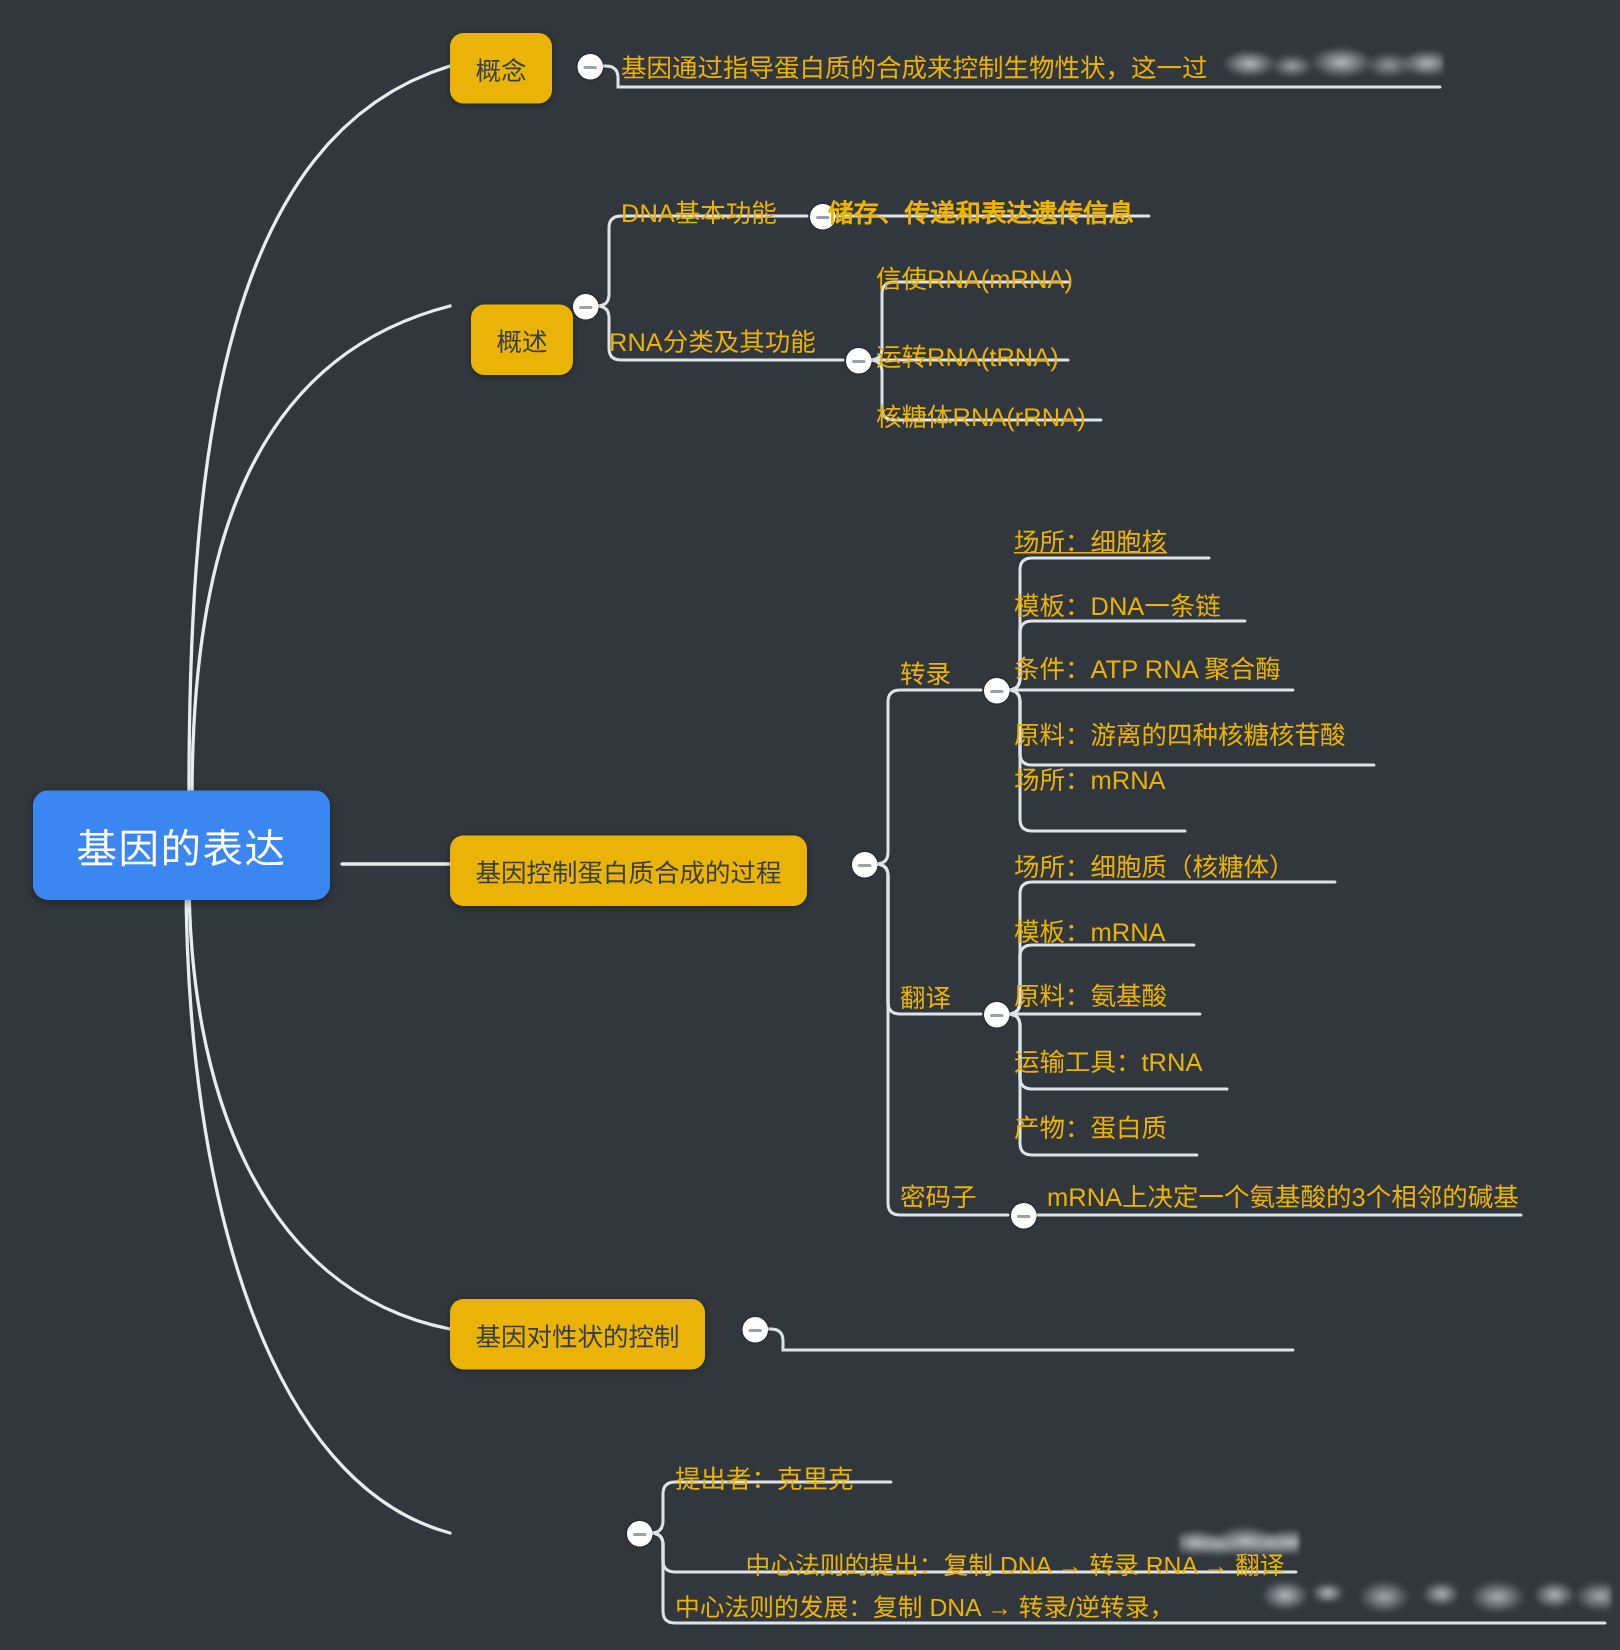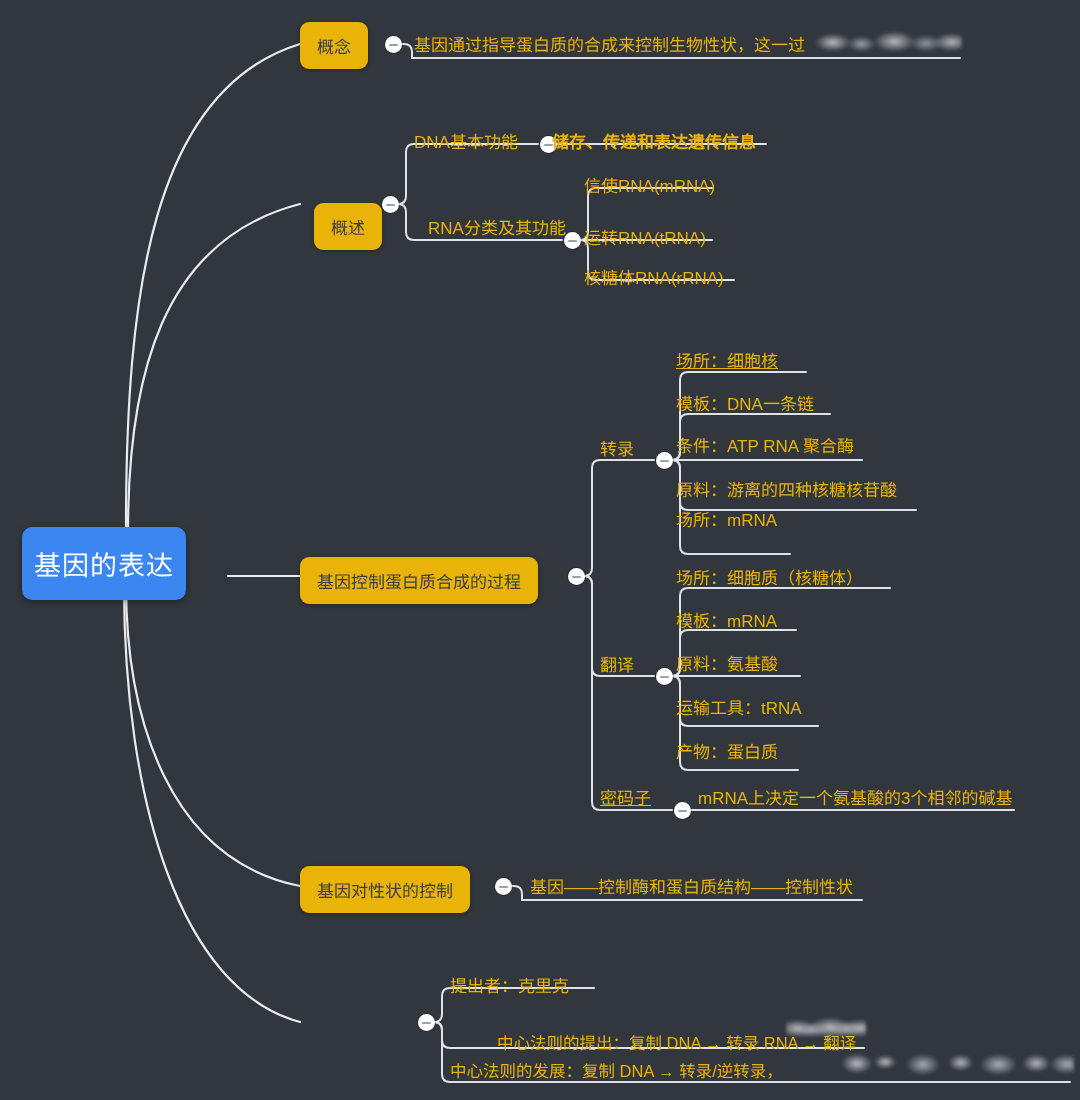--- a/index.html
+++ b/index.html
@@ -15,21 +15,21 @@
   svg.links path{fill:none;stroke:#e9ecef;stroke-width:2.2;stroke-linecap:round;}
   svg.links path.thin{stroke-width:2;stroke:#dfe3e8;}
 
   
   .node{position:absolute;box-sizing:border-box;white-space:nowrap;}
 
   .root{
     background:#3b86f0;color:#ffffff;
     border-radius:10px;
     font-size:27px;letter-spacing:1px;
-    padding:17px 12px;
+    padding:17px 29px;
     box-shadow:0 2px 6px rgba(0,0,0,.35);
   }
   .branch{
     background:#eab308;color:#3a3f45;
     border-radius:9px;
     font-size:17px;
     padding:11px 17px;
     box-shadow:0 1px 4px rgba(0,0,0,.3);
   }
   .leaf{
@@ -147,21 +147,21 @@
   <div class="toggle" style="left:382px;top:196px;"></div>
 
   <div class="node leaf" style="left:414px;top:128px;">
     <span>DNA基本功能</span>
   </div>
   <div class="toggle" style="left:540px;top:136px;"></div>
   <div class="node leaf" style="left:552px;top:128px;font-weight:bold;">
     <span>储存、传递和表达遗传信息</span>
   </div>
 
-  <div class="node leaf" style="left:428px;top:214px;text-align:center;">
+  <div class="node leaf" style="left:406px;top:214px;text-align:center;">
     <span>RNA分类及其功能</span>
   </div>
   <div class="toggle" style="left:564px;top:232px;"></div>
 
   <div class="node leaf" style="left:584px;top:172px;">
     <span>信使RNA(mRNA)</span>
   </div>
   <div class="node leaf" style="left:584px;top:224px;">
     <span>运转RNA(tRNA)</span>
   </div>
@@ -209,35 +209,32 @@
   <div class="node leaf" style="left:676px;top:650px;">
     <span>原料：氨基酸</span>
   </div>
   <div class="node leaf" style="left:676px;top:694px;">
     <span>运输工具：tRNA</span>
   </div>
   <div class="node leaf" style="left:676px;top:738px;">
     <span>产物：蛋白质</span>
   </div>
 
-  <div class="node leaf" style="left:600px;top:784px;text-decoration:underline;">
+  <div class="node leaf" style="left:600px;top:784px;">
     <span>密码子</span>
   </div>
   <div class="toggle" style="left:674px;top:802px;"></div>
   <div class="node leaf" style="left:698px;top:784px;">
     <span>mRNA上决定一个氨基酸的3个相邻的碱基</span>
   </div>
 
   <div class="node branch" style="left:300px;top:866px;">
     <span>基因对性状的控制</span>
   </div>
   <div class="toggle" style="left:495px;top:878px;"></div>
-  <div class="node leaf" style="left:530px;top:873px;">
-    <span>基因――控制酶和蛋白质结构――控制性状</span>
-  </div>
 
   <div class="toggle" style="left:418px;top:1014px;"></div>
 
   <div class="node leaf" style="left:450px;top:972px;">
     <span>提出者：克里克</span>
   </div>
 
   <div class="node leaf small" style="left:450px;top:1030px;margin-left:47px;">
     <span>中心法则的提出：复制 DNA → 转录 RNA → 翻译</span>
   </div>

